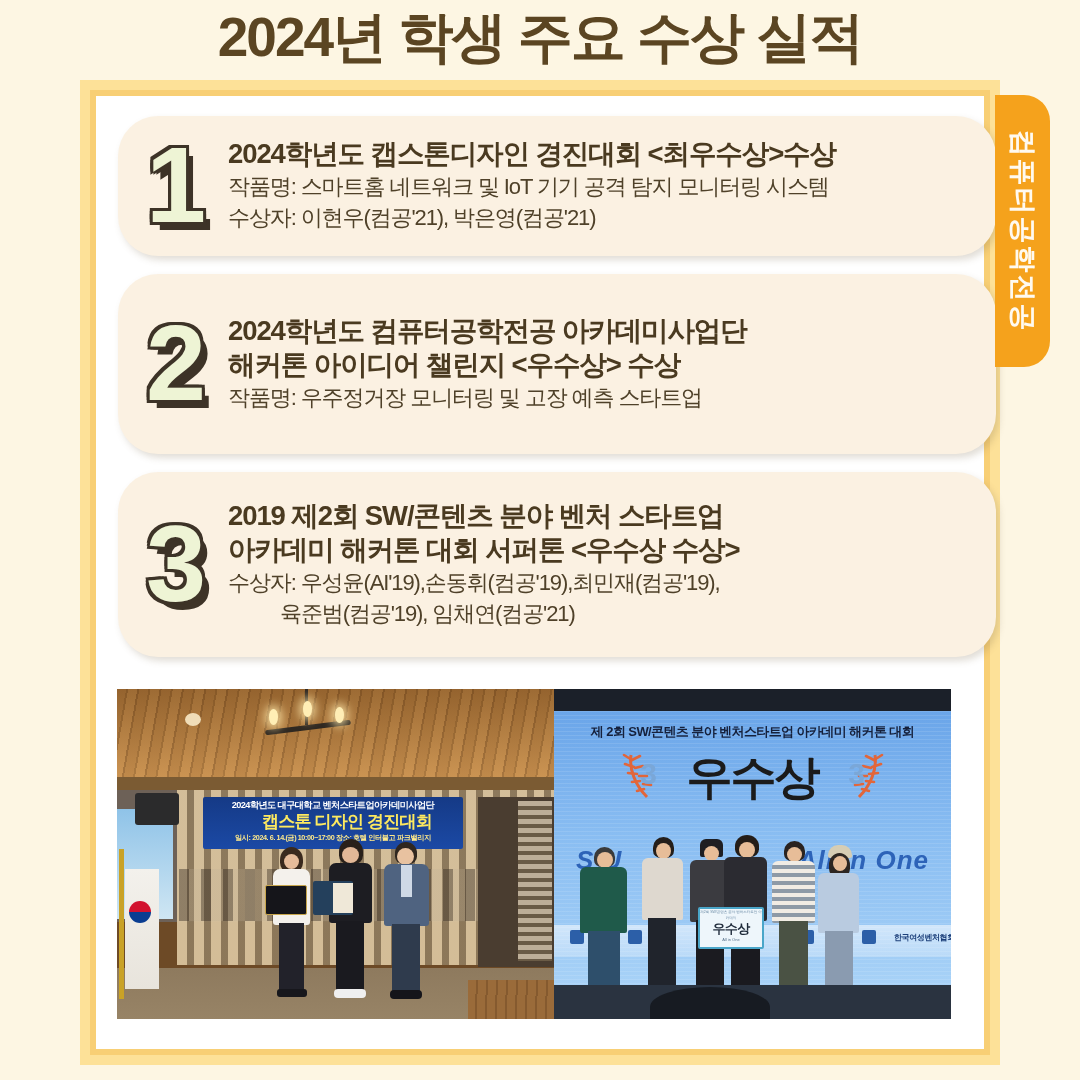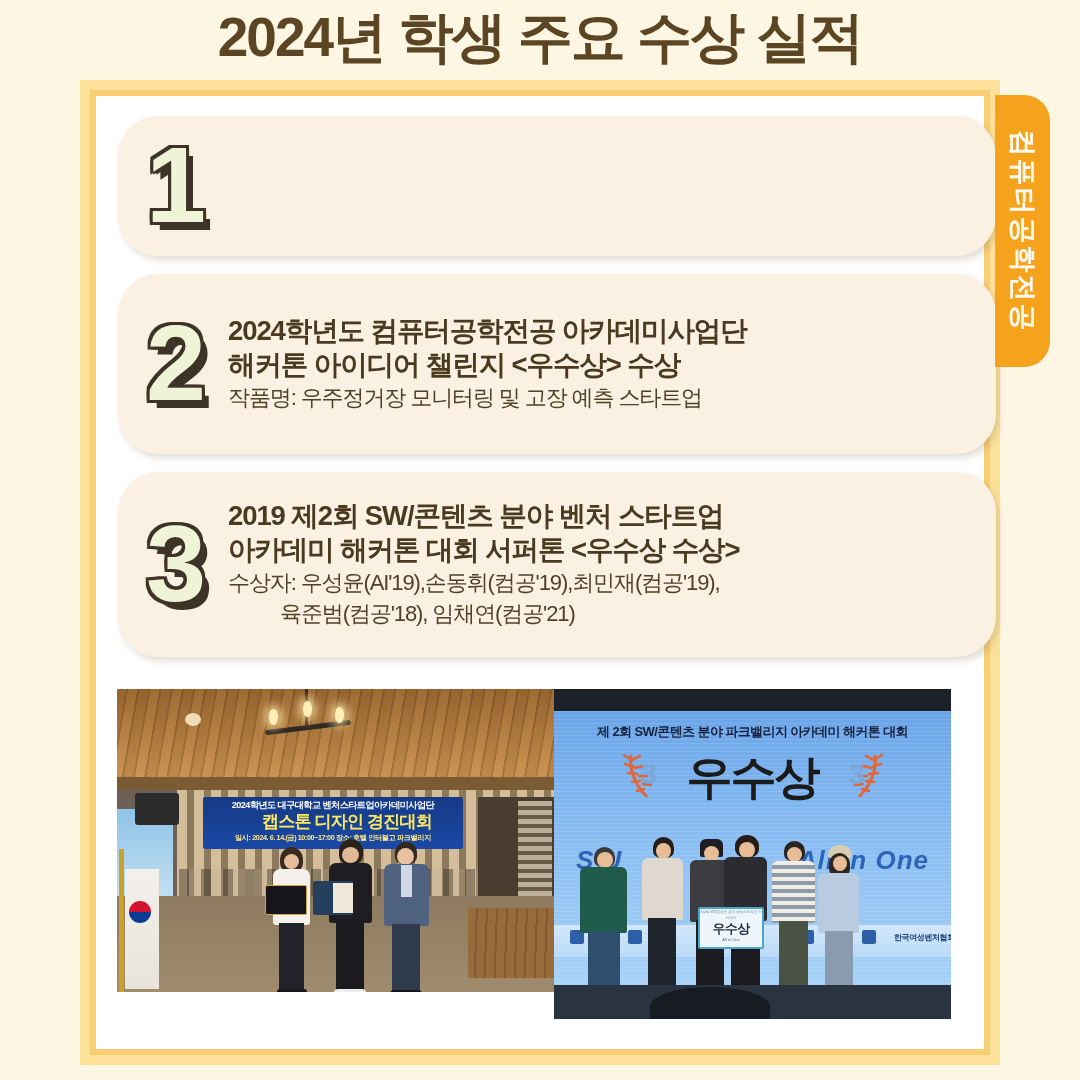--- a/index.html
+++ b/index.html
@@ -154,21 +154,21 @@
     left: 21px;
     top: 593px;
     width: 834px;
     height: 330px;
     display: flex;
     overflow: hidden;
   }
   .photo { position: relative; overflow: hidden; }
 
   
-  #photo-ceremony { width: 437px; height: 303px; background: #6d4a26; }
+  #photo-ceremony { width: 437px; height: 375px; background: #6d4a26; }
   .pc-ceiling {
     position: absolute; left: 0; top: 0; width: 100%; height: 92px;
     background:
       repeating-linear-gradient(100deg,
         #b9803f 0px, #b9803f 9px, #a36f34 9px, #a36f34 11px,
         #c68c48 11px, #c68c48 20px, #9d6a32 20px, #9d6a32 22px);
   }
   .pc-ceiling-shade {
     position: absolute; left: 0; top: 0; width: 100%; height: 92px;
     background: linear-gradient(180deg, rgba(80,45,15,0.35), rgba(255,220,170,0.12));
@@ -409,38 +409,43 @@
 </div>
 
 <div id="poster-frame">
   <div id="poster-frame-inner-line">
     <div id="poster-white">
 
       <div id="awards-list">
 
         <div class="award-card" id="award-card-1">
           <div class="award-rank">1</div>
+          <div class="award-body">
+            <div class="award-heading">2024학년도 캡스톤디자인 경진대회 &lt;최우수상&gt;수상</div>
+            <div class="award-detail">작품명: 스마트홈 네트워크 및 IoT 기기 공격 탐지 모니터링 시스템</div>
+            <div class="award-detail">수상자: 이현우(컴공'21), 박은영(컴공'21)</div>
+          </div>
         </div>
 
         <div class="award-card" id="award-card-2">
           <div class="award-rank">2</div>
           <div class="award-body">
             <div class="award-heading">2024학년도 컴퓨터공학전공 아카데미사업단</div>
             <div class="award-heading">해커톤 아이디어 챌린지 &lt;우수상&gt; 수상</div>
             <div class="award-detail">작품명: 우주정거장 모니터링 및 고장 예측 스타트업</div>
           </div>
         </div>
 
         <div class="award-card" id="award-card-3">
           <div class="award-rank">3</div>
           <div class="award-body">
             <div class="award-heading">2019 제2회 SW/콘텐츠 분야 벤처 스타트업</div>
             <div class="award-heading">아카데미 해커톤 대회 서퍼톤 &lt;우수상 수상&gt;</div>
             <div class="award-detail">수상자: 우성윤(AI'19),손동휘(컴공'19),최민재(컴공'19),</div>
-            <div class="award-detail indented">육준범(컴공'18), 임채연(컴공'21)</div>
+            <div class="award-detail indented">육준범(컴공'19), 임채연(컴공'21)</div>
           </div>
         </div>
 
       </div>
 
       <div id="photo-strip">
 
         <div class="photo" id="photo-ceremony">
           <div class="pc-ceiling"></div>
           <div class="pc-ceiling-shade"></div>
@@ -497,21 +502,21 @@
           <div class="pc-plaque"></div>
           <div class="pc-cert"></div>
           <div class="pc-cert-paper"></div>
         </div>
 
         <div class="photo" id="photo-hackathon">
           <div class="ph-topbar"></div>
           <div class="ph-screen"></div>
           <div class="ph-scanlines"></div>
 
-          <div class="ph-title">제 2회 SW/콘텐츠 분야 파크밸리지 아카데미 해커톤 대회</div>
+          <div class="ph-title">제 2회 SW/콘텐츠 분야 벤처스타트업 아카데미 해커톤 대회</div>
 
           <div class="ph-award-row">
             <div class="ph-laurel">
               <svg width="56" height="52" viewBox="0 0 56 52" aria-hidden="true">
                 <path d="M10 4 C 8 18, 14 34, 26 46" stroke="#e2663a" stroke-width="3" fill="none"></path>
                 <path d="M11 9 L 3 4 M13 16 L 4 13 M16 23 L 7 22 M19 30 L 11 31 M23 38 L 16 40" stroke="#e2663a" stroke-width="2.6" fill="none" stroke-linecap="round"></path>
                 <path d="M11 9 L 19 5 M14 17 L 22 15 M18 25 L 26 25 M22 33 L 30 34" stroke="#e2663a" stroke-width="2.6" fill="none" stroke-linecap="round"></path>
               </svg>
               <div class="ph-laurel-num">3</div>
             </div>

